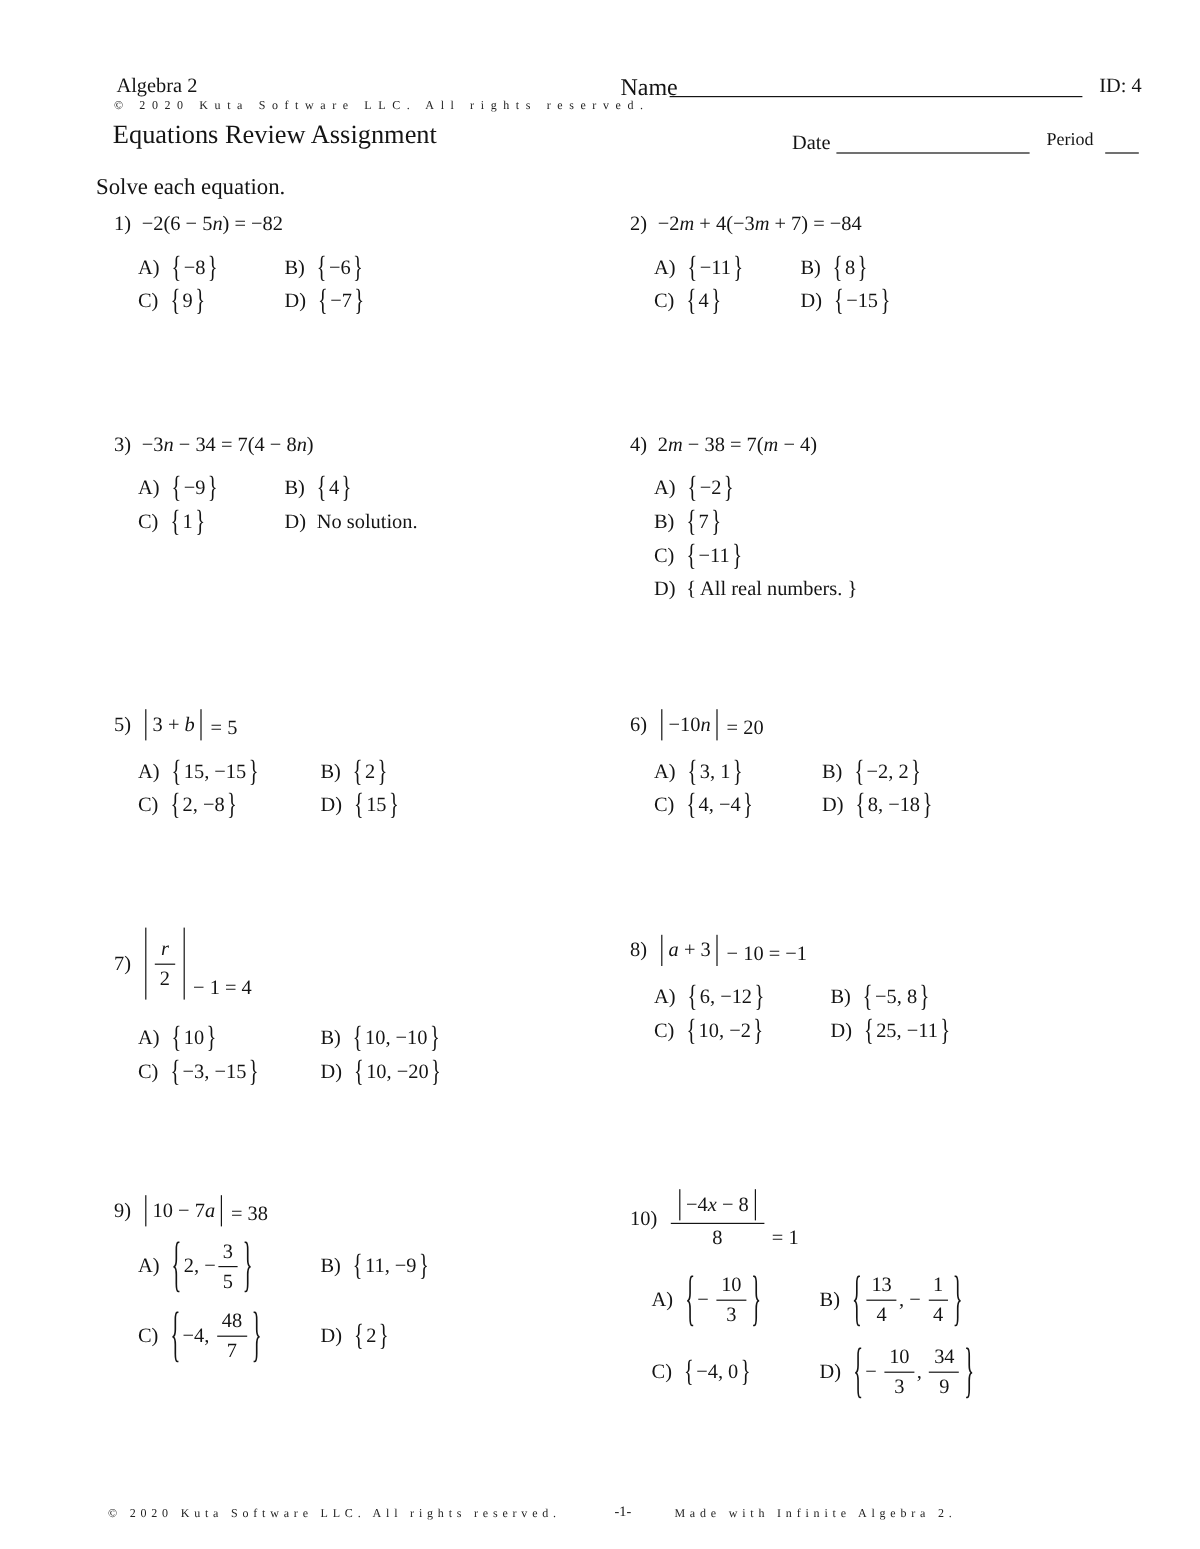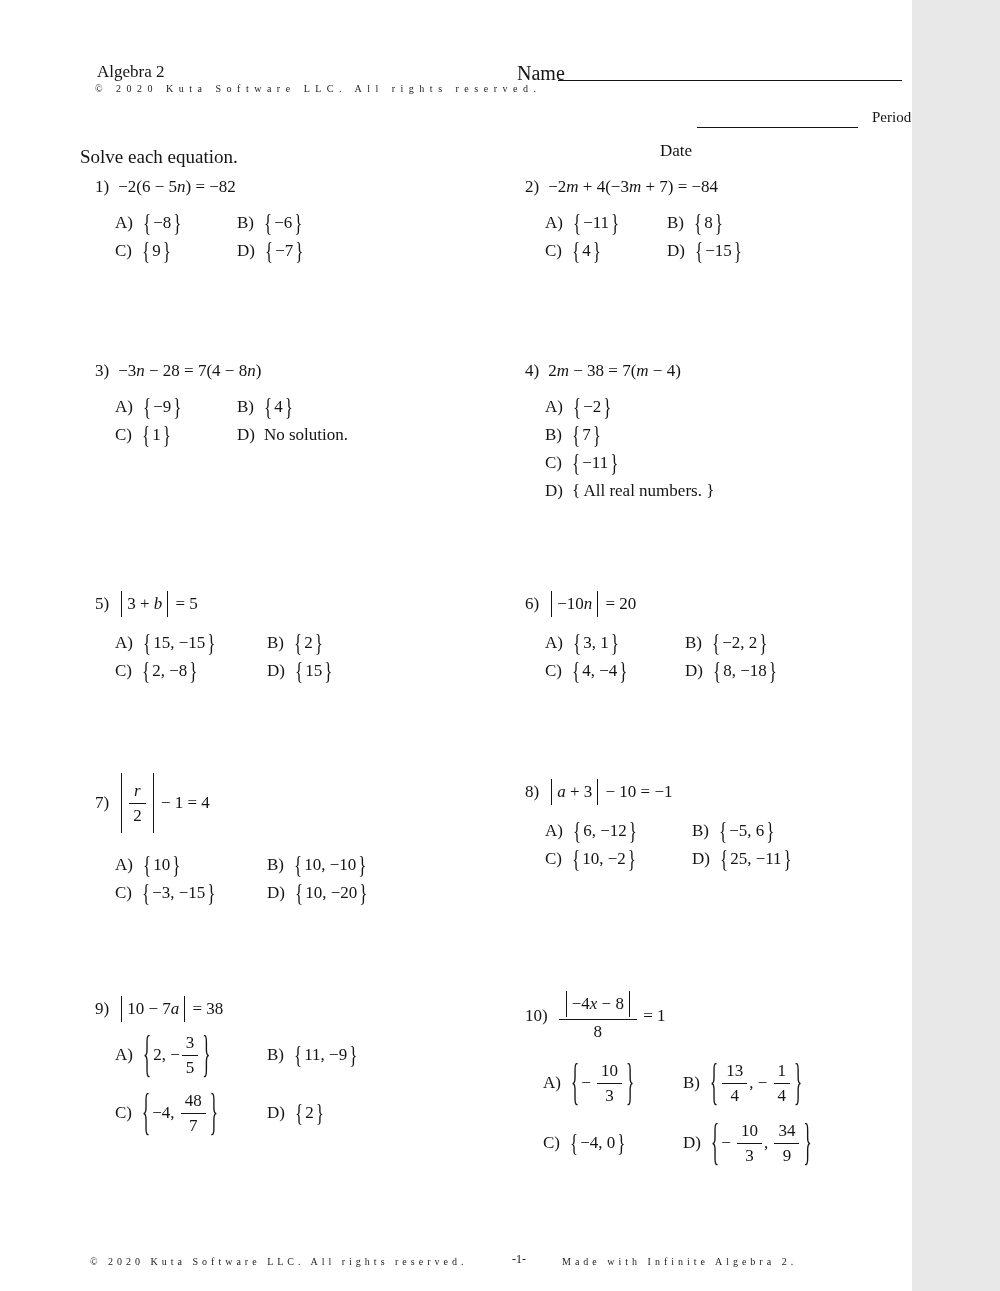--- a/index.html
+++ b/index.html
@@ -1,43 +1,43 @@
 <!DOCTYPE html>
 <html><head>
 <meta charset="utf-8">
 <style>
   html,body{margin:0;padding:0;background:#e8e8e8;}
-  .page{position:relative;width:912px;height:1291px;background:#ffffff;
+  .page{position:relative;width:1000px;height:1291px;background:#ffffff;
         font-family:"Liberation Serif",serif;color:#141414;overflow:hidden;}
 
   
   .h-course{position:absolute;left:97px;top:62px;font-size:17px;}
   .h-copy{position:absolute;left:95px;top:83px;font-size:10px;letter-spacing:5.5px;white-space:nowrap;color:#222;}
   .h-name{position:absolute;left:517px;top:62px;font-size:20px;}
   .h-id{position:absolute;left:916px;top:62px;font-size:17px;}
   .h-title{position:absolute;left:94px;top:99px;margin:0;font-size:22px;font-weight:400;}
-  .h-date{position:absolute;left:660px;top:109px;font-size:17px;margin-top:32px;}
+  .h-date{position:absolute;left:660px;top:109px;font-size:17px;}
   .h-period{position:absolute;left:872px;top:109px;font-size:15px;}
   .uline{position:absolute;border-top:1.4px solid #141414;height:0;}
   .name-line{left:558px;top:80px;width:344px;}
   .date-line{left:697px;top:127px;width:161px;}
   .period-line{left:921px;top:127px;width:28px;}
   .instr{position:absolute;left:80px;top:146px;font-size:19px;font-weight:400;}
 
   
   .problem{position:absolute;font-size:17px;}
   .p1{left:95px;top:177px;}  .p2{left:525px;top:177px;}
   .p3{left:95px;top:361px;}  .p4{left:525px;top:361px;}
   .p5{left:95px;top:591px;}  .p6{left:525px;top:591px;}
   .p7{left:95px;top:773px;}  .p8{left:525px;top:779px;}
   .p9{left:95px;top:996px;}  .p10{left:525px;top:990px;}
 
   .eqrow{display:flex;align-items:center;gap:9px;}
   .plabel{white-space:pre;}
-  .math{display:inline-flex;align-items:center;white-space:pre;}
+  .math{display:inline-flex;align-items:flex-end;white-space:pre;}
 
   .mt{white-space:pre;}
   .mi{font-style:italic;white-space:pre;}
 
   .frac{display:inline-block;vertical-align:middle;text-align:center;margin:0 2px;}
   .fnum{display:block;padding:1px 4px 2px;border-bottom:1.4px solid #141414;}
   .fden{display:block;padding:2px 4px 0;}
 
   .abs{display:inline-flex;align-items:center;border-left:1.4px solid #141414;
        border-right:1.4px solid #141414;padding:3px 5px;margin:0 3px;vertical-align:middle;}
@@ -71,20 +71,21 @@
 </style>
 </head>
 <body>
 
 <div class="page">
   <span class="h-course">Algebra 2</span>
   <span class="h-copy">© 2020 Kuta Software LLC.  All rights reserved.</span>
   <span class="h-name">Name</span>
   <div class="uline name-line"></div>
   <span class="h-id">ID: 4</span>
+  <h1 class="h-title">Equations Review Assignment</h1>
   <span class="h-date">Date</span>
   <div class="uline date-line"></div>
   <span class="h-period">Period</span>
   <div class="uline period-line"></div>
   <div class="instr">Solve each equation.</div>
 
   <div id="problems">
       <div class="problem p1">
         <div class="eqrow">
           <span class="plabel">1)</span>
@@ -129,21 +130,21 @@
           </div>
           <div class="choice">
             <span class="clabel">D)</span>
             <span class="cval"><span class="bset"><span class="brc">{</span><span class="bctn"><span class="mt">−15</span></span><span class="brc">}</span></span></span>
           </div>
         </div>
       </div>
       <div class="problem p3">
         <div class="eqrow">
           <span class="plabel">3)</span>
-          <span class="math"><span class="mt">−3</span><span class="mi">n</span><span class="mt"> − 28 = 7(4 − 8</span><span class="mi">n</span><span class="mt">)</span></span>
+          <span class="math"><span class="mt">−3</span><span class="mi">n</span><span class="mt"> − 34 = 7(4 − 8</span><span class="mi">n</span><span class="mt">)</span></span>
         </div>
         <div class="choices">
           <div class="choice">
             <span class="clabel">A)</span>
             <span class="cval"><span class="bset"><span class="brc">{</span><span class="bctn"><span class="mt">−9</span></span><span class="brc">}</span></span></span>
           </div>
           <div class="choice">
             <span class="clabel">B)</span>
             <span class="cval"><span class="bset"><span class="brc">{</span><span class="bctn"><span class="mt">4</span></span><span class="brc">}</span></span></span>
           </div>
@@ -258,21 +259,21 @@
           <span class="plabel">8)</span>
           <span class="math"><span class="abs"><span class="mi">a</span><span class="mt"> + 3</span></span><span class="mt"> − 10 = −1</span></span>
         </div>
         <div class="choices">
           <div class="choice">
             <span class="clabel">A)</span>
             <span class="cval"><span class="bset"><span class="brc">{</span><span class="bctn"><span class="mt">6, −12</span></span><span class="brc">}</span></span></span>
           </div>
           <div class="choice">
             <span class="clabel">B)</span>
-            <span class="cval"><span class="bset"><span class="brc">{</span><span class="bctn"><span class="mt">−5, 6</span></span><span class="brc">}</span></span></span>
+            <span class="cval"><span class="bset"><span class="brc">{</span><span class="bctn"><span class="mt">−5, 8</span></span><span class="brc">}</span></span></span>
           </div>
           <div class="choice">
             <span class="clabel">C)</span>
             <span class="cval"><span class="bset"><span class="brc">{</span><span class="bctn"><span class="mt">10, −2</span></span><span class="brc">}</span></span></span>
           </div>
           <div class="choice">
             <span class="clabel">D)</span>
             <span class="cval"><span class="bset"><span class="brc">{</span><span class="bctn"><span class="mt">25, −11</span></span><span class="brc">}</span></span></span>
           </div>
         </div>

